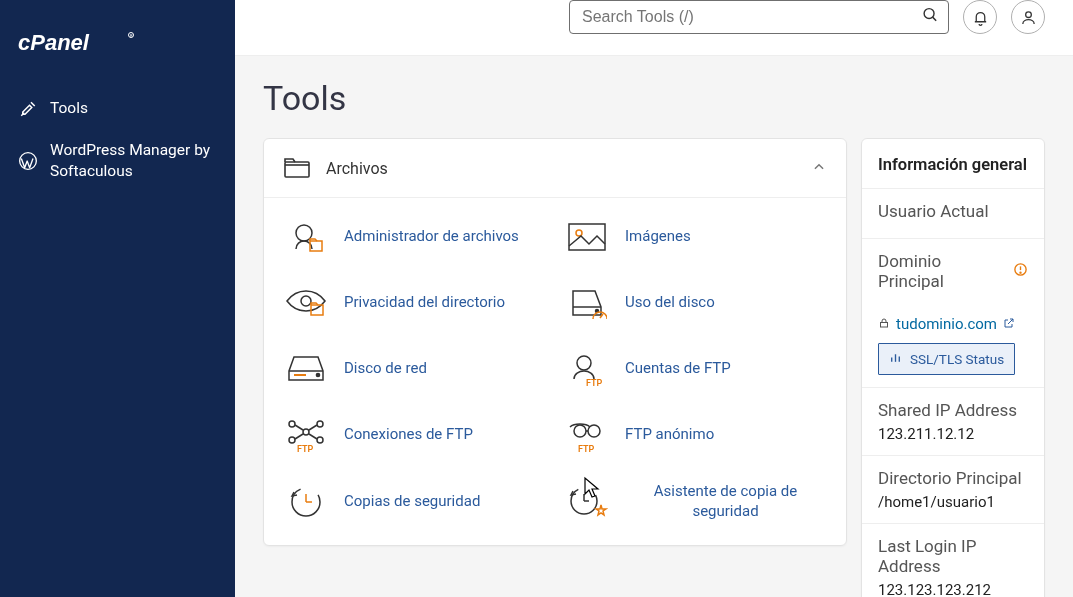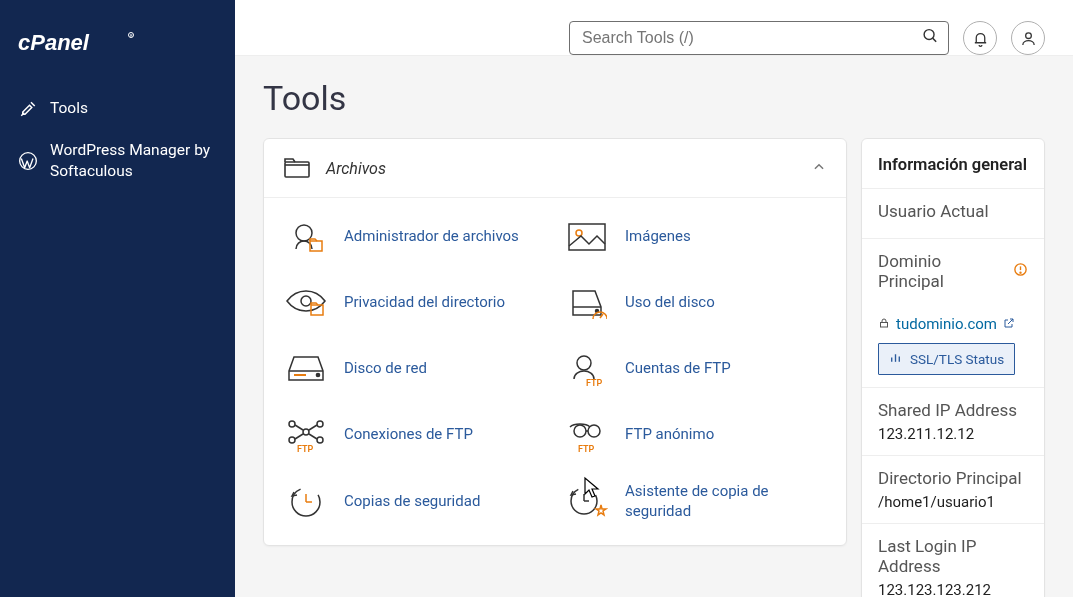--- a/index.html
+++ b/index.html
@@ -37,21 +37,21 @@
   .main {
     flex: 1;
     display: flex;
     flex-direction: column;
     min-width: 0;
   }
   .topbar {
     height: 56px;
     background: #fff;
     display: flex;
-    align-items: flex-end;
+    align-items: flex-start;
     justify-content: flex-end;
     padding: 0 28px;
     gap: 14px;
     border-bottom: 1px solid #eee;
   }
   .search {
     position: relative;
     width: 380px;
   }
   .search input {
@@ -101,21 +101,21 @@
   }
   .tools-panel { flex: 1; min-width: 0; }
   .panel-header {
     display: flex;
     align-items: center;
     padding: 18px 20px;
     border-bottom: 1px solid #eee;
     gap: 16px;
   }
   .panel-header .phicon { width: 26px; height: 22px; }
-  .panel-header .phlabel { font-size: 16px; color: #333; font-style: italic; }
+  .panel-header .phlabel { font-size: 16px; color: #333; }
   .panel-header .chev { margin-left: auto; }
   .tool-grid {
     display: grid;
     grid-template-columns: 1fr 1fr;
     padding: 14px 10px 18px 10px;
     row-gap: 16px;
   }
   .tool-item {
     display: flex;
     align-items: center;
@@ -124,20 +124,21 @@
     cursor: pointer;
   }
   .tool-item .ti-icon {
     width: 44px; height: 38px; flex-shrink: 0;
     display: flex; align-items: center; justify-content: center;
   }
   .tool-item .ti-label {
     color: #2b5a9c;
     font-size: 15px;
     line-height: 1.3;
+    text-align: center;
   }
   .side-panel {
     width: 184px;
     flex-shrink: 0;
   }
   .sp-header {
     padding: 16px 16px 14px 16px;
   }
   .sp-header-title {
     font-size: 16.5px;

